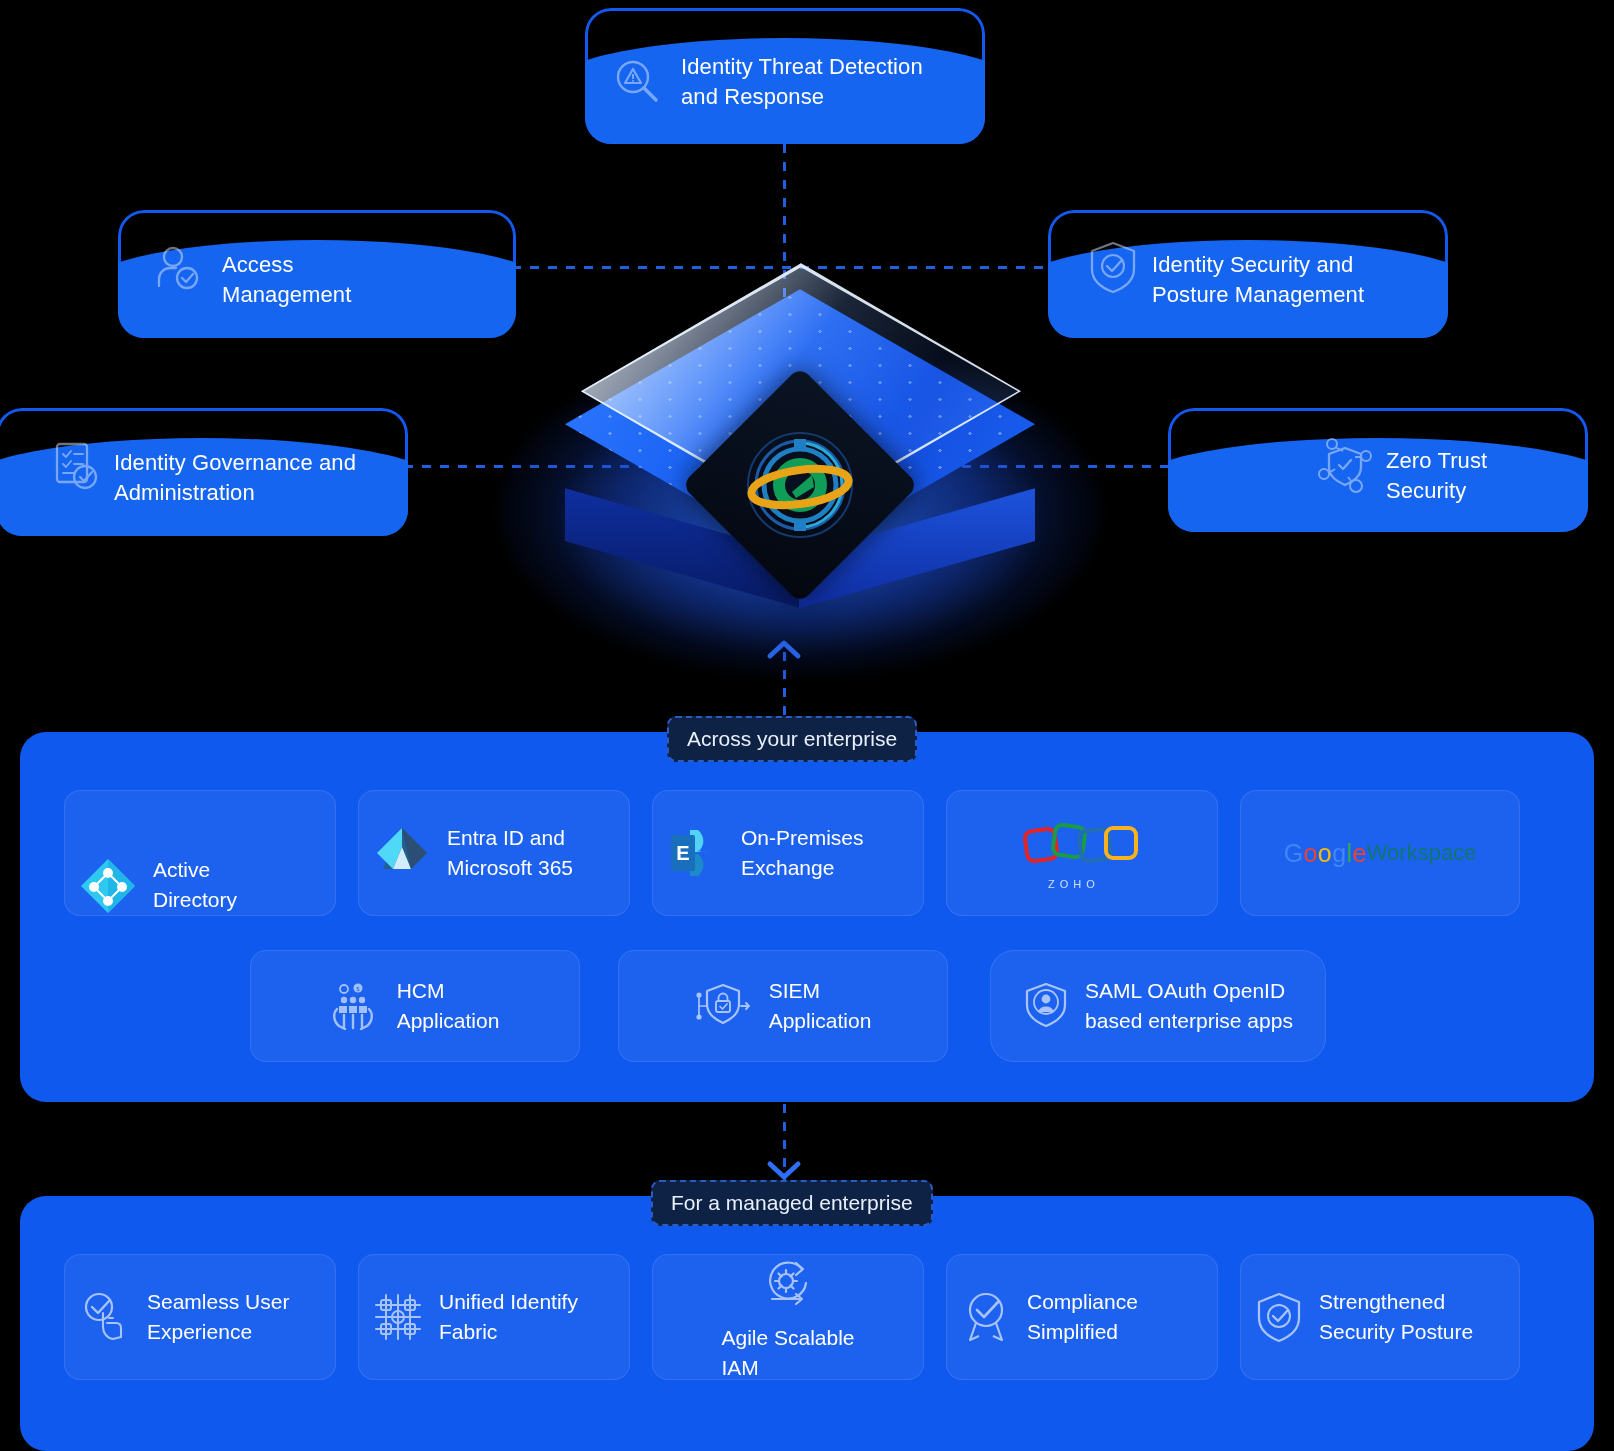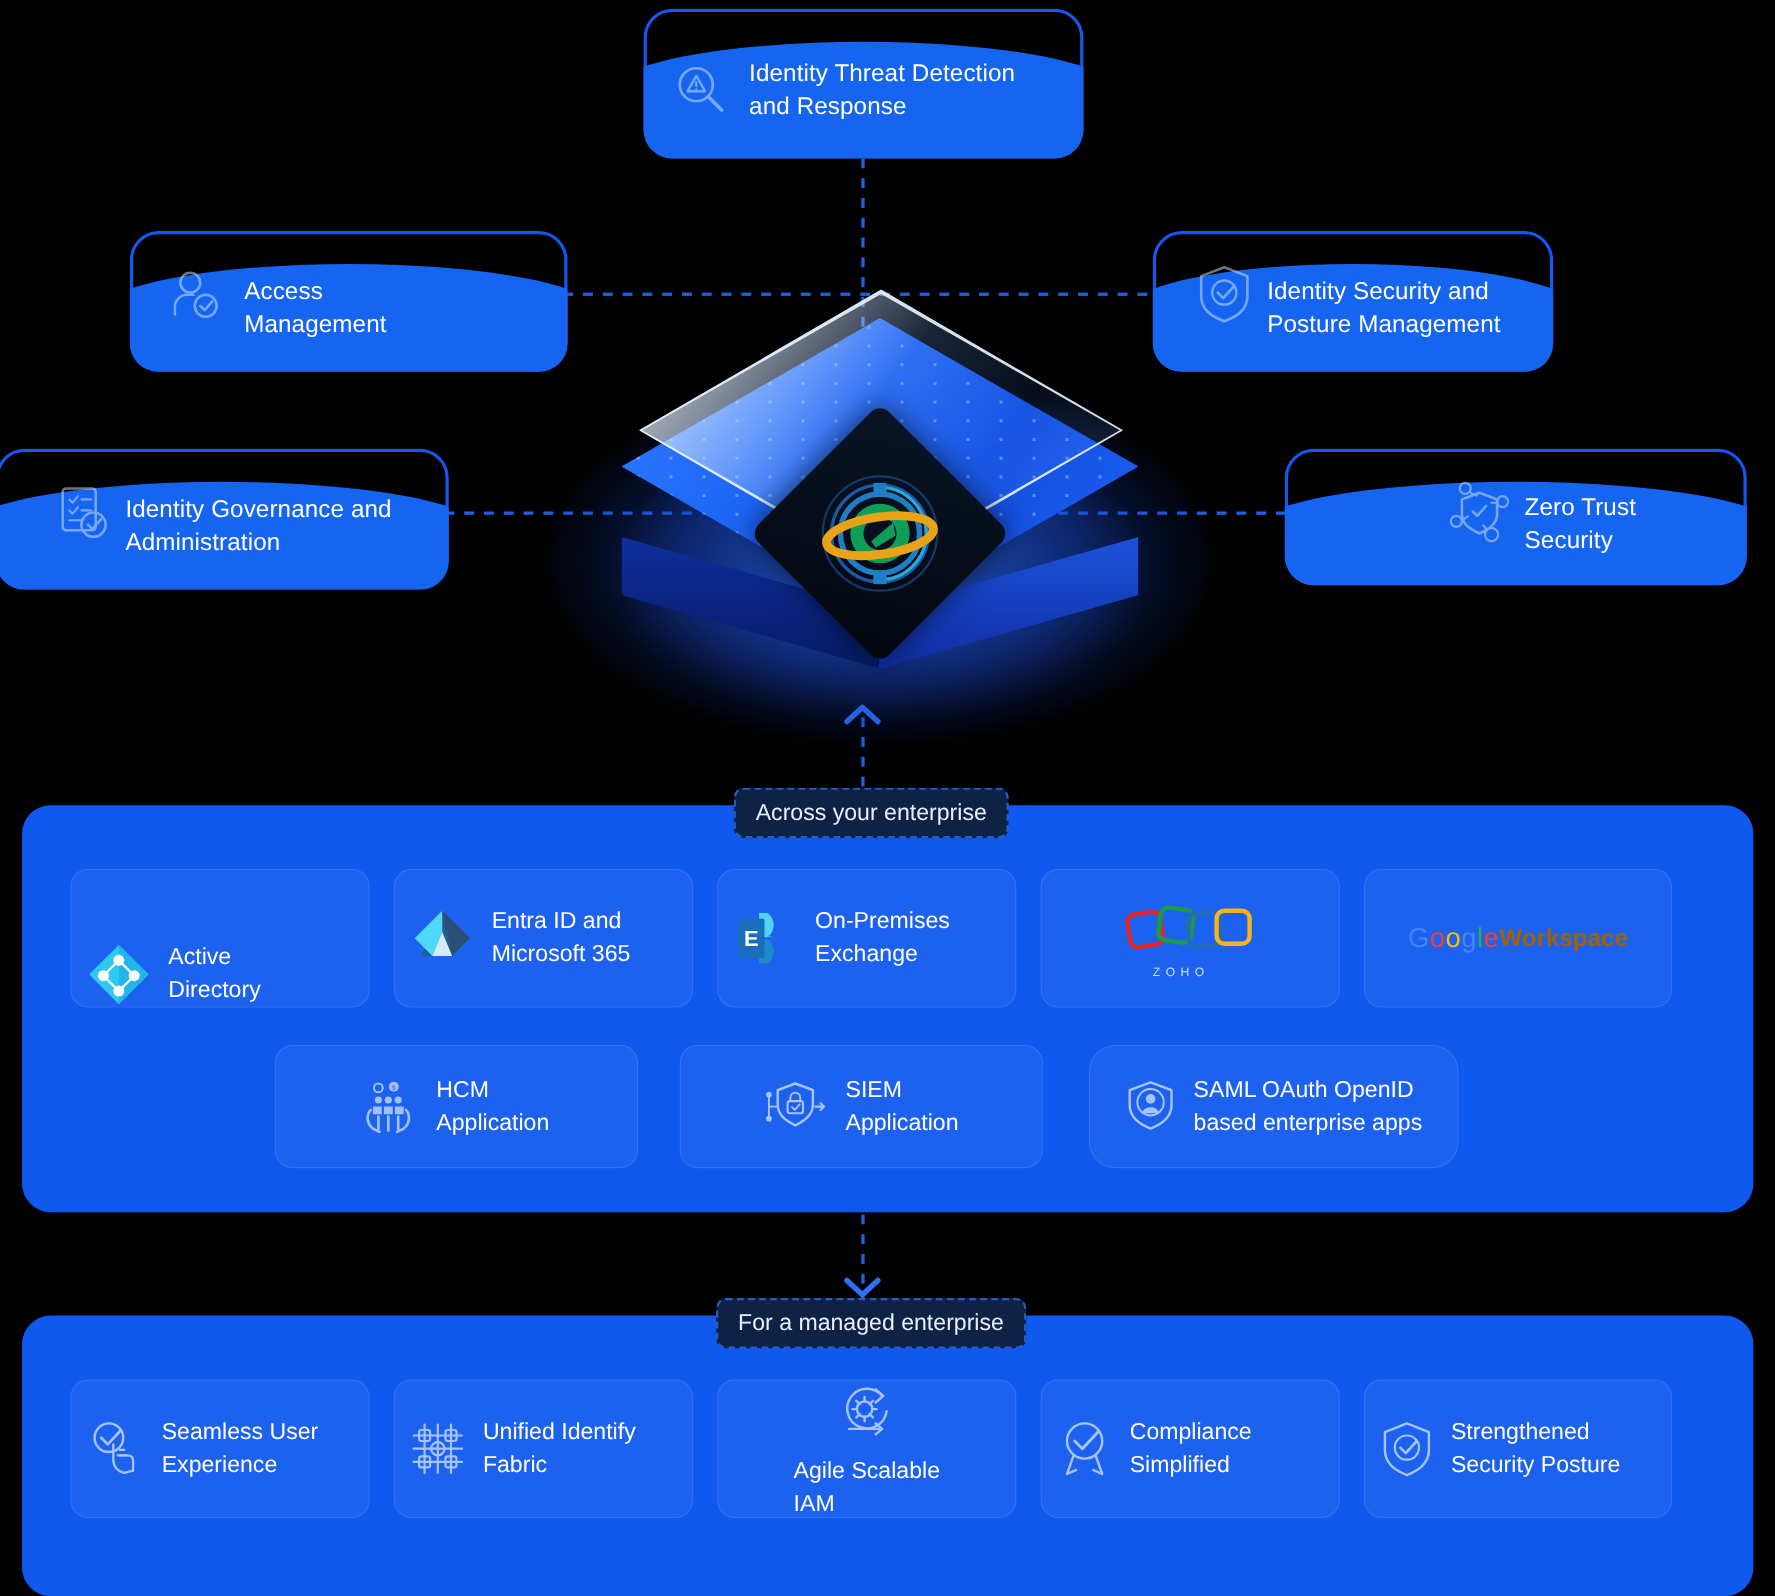--- a/index.html
+++ b/index.html
@@ -38,21 +38,21 @@
     padding: 30px 26px 18px 20px;
   }
   .fcard .ico { flex:0 0 auto; opacity:.5; }
   .fcard .lbl {
     color:#ffffff; font-size:22px; line-height:1.38; font-weight:400;
     letter-spacing:.1px; white-space:pre-line;
   }
 
   #card-itdr  { left:585px;  top:8px;    width:400px; height:136px; }
   #card-am    { left:118px;  top:210px;  width:398px; height:128px; }
-  #card-ispm  { left:1048px; top:210px;  width:364px; height:128px; }
+  #card-ispm  { left:1048px; top:210px;  width:400px; height:128px; }
   #card-iga   { left:-4px;   top:408px;  width:412px; height:128px; }
   #card-zts   { left:1168px; top:408px;  width:420px; height:124px; }
 
   #card-itdr .inner  { padding-left:26px; }
   #card-itdr .lbl    { font-size:22px; }
 
   
   .dash-h {
     position:absolute; height:3px;
     background-image: linear-gradient(to right,#1f5fe0 0 9px, transparent 9px 18px);
@@ -163,21 +163,21 @@
     color:#ffffff; font-size:21px; line-height:1.42; white-space:pre-line;
   }
   .tile.center { justify-content:center; }
 
   .row1 .tile { top:790px; height:126px; }
   .row2 .tile { top:950px; height:112px;justify-content:center; }
   .row3 .tile { top:1254px; height:126px; }
 
   .gw { text-align:center; line-height:1.2; }
   .gw .g1 { font-size:25px; letter-spacing:.4px; }
-  .gw .g2 { font-size:22px; color:#a16207;font-weight:bold; }
+  .gw .g2 { font-size:22px; color:#0f766e; }
 
   .zoho-wrap { position:relative; width:120px; height:70px; }
   .zoho-txt { position:absolute; left:26px; bottom:-2px; font-size:11px; letter-spacing:5px; color:#cfe0ff; }
 
   svg { display:block; }
 </style>
 </head>
 <body>
 
 <div id="stage">

